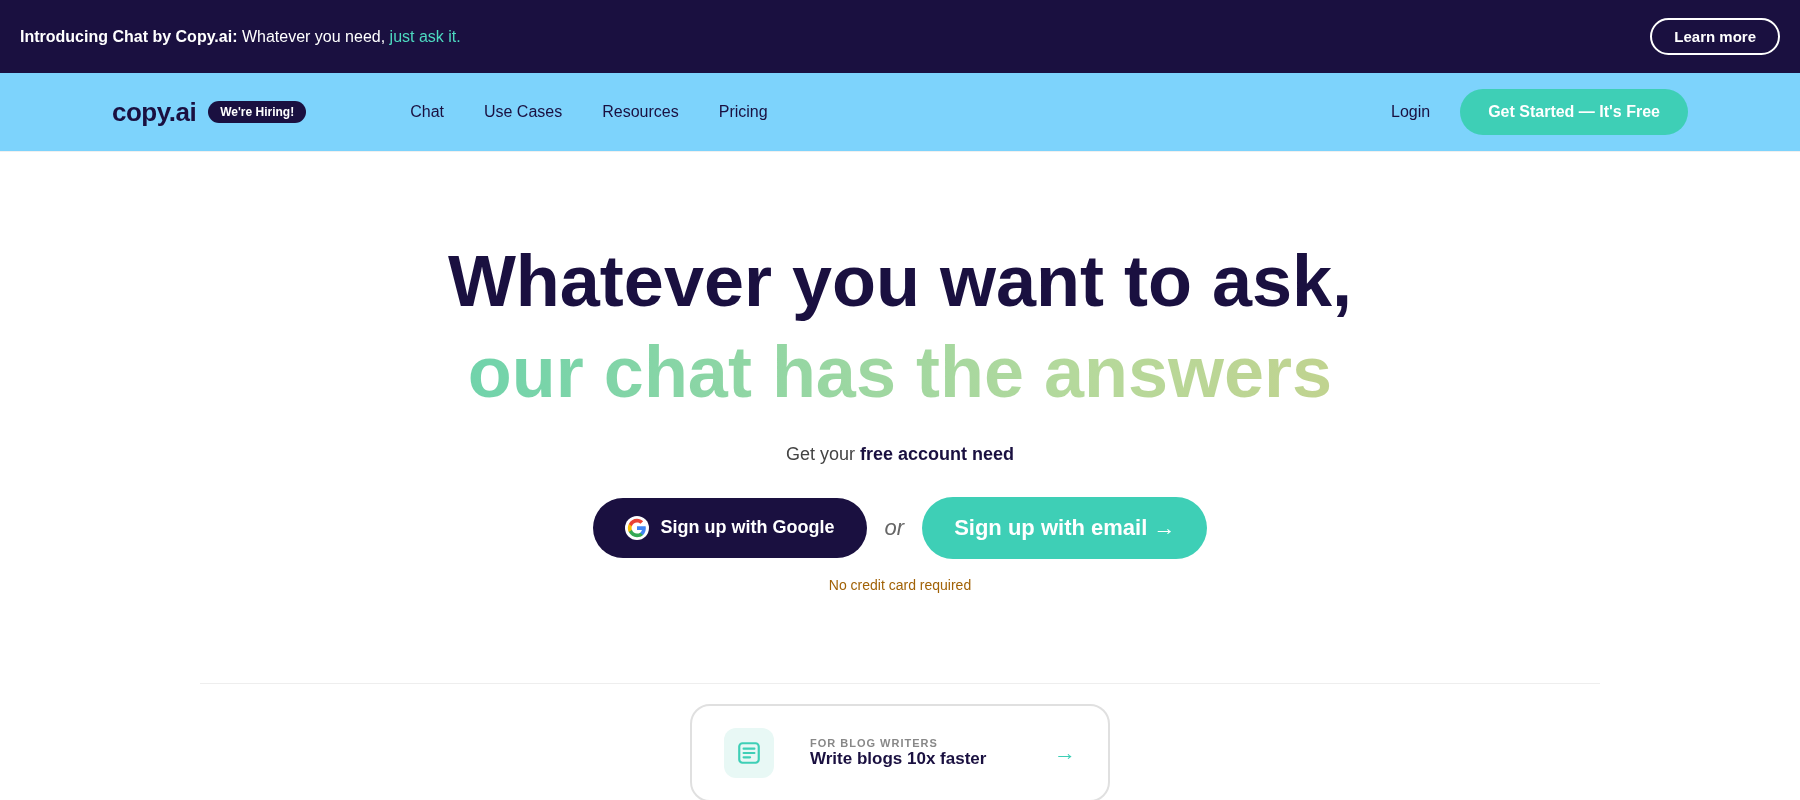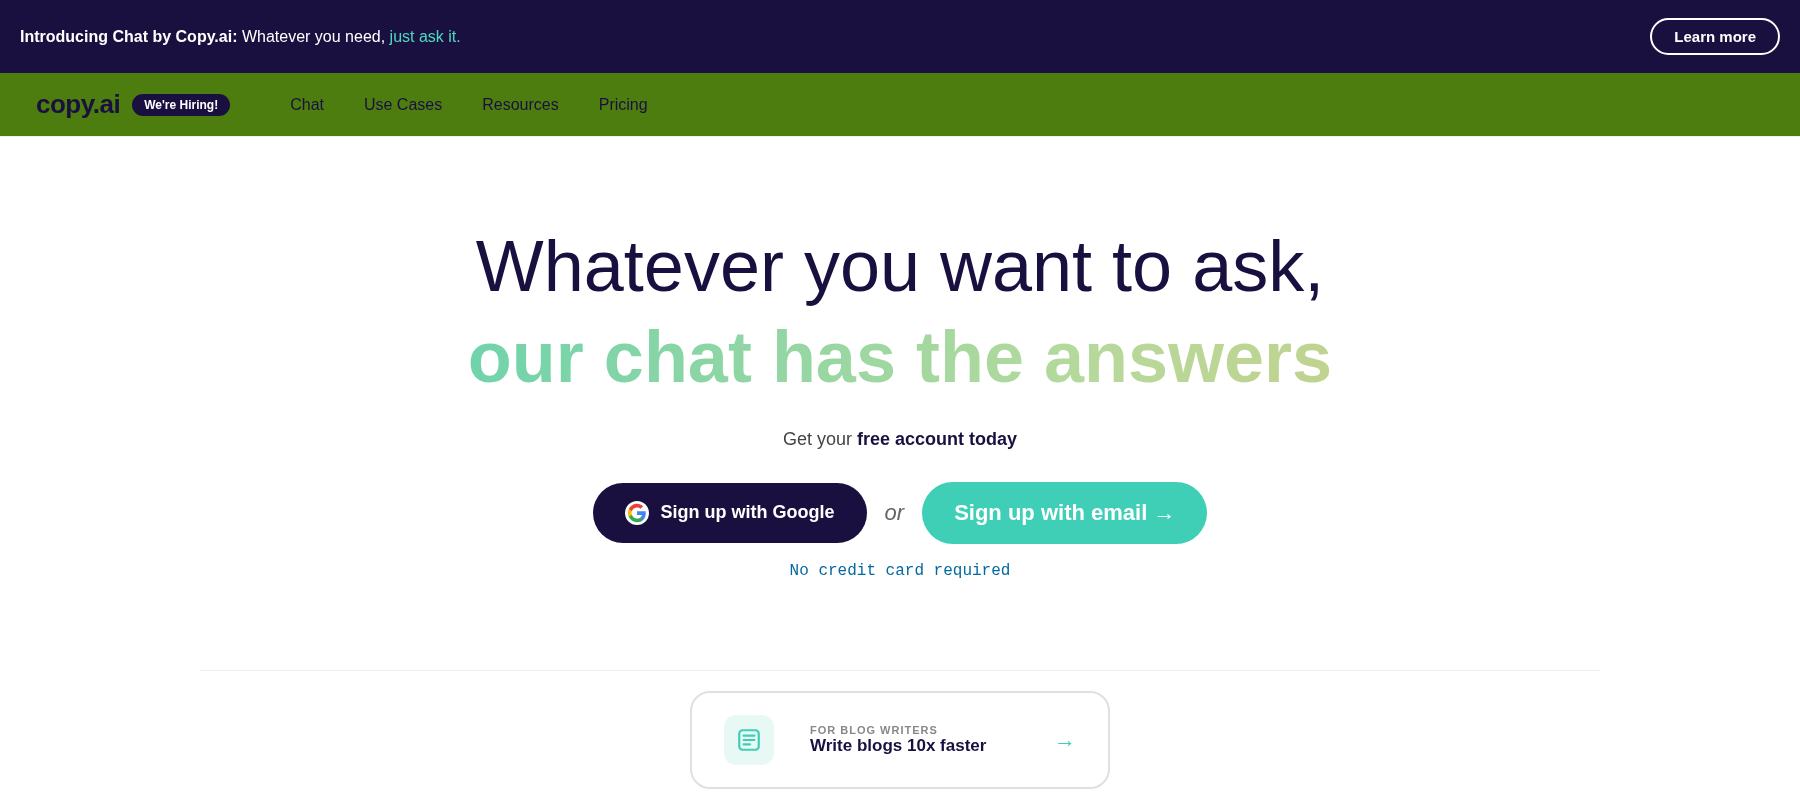--- a/index.html
+++ b/index.html
@@ -27,26 +27,27 @@
       font-size: 15px;
       font-weight: 600;
       cursor: pointer;
       margin-left: 10px;
     }
 
     
     nav {
       display: flex;
       align-items: center;
-      padding: 16px 36px;
-      background: #4d7c0f;
+      padding: 16px 112px;
+      background: #7dd3fc;
       border-bottom: 1px solid #f0f0f0;
       position: sticky;
       top: 0;
       z-index: 100;
+      gap: 44px;
     }
     .logo-area {
       display: flex;
       align-items: center;
       gap: 12px;
       margin-right: 60px;
     }
     .logo-text {
       font-size: 26px;
       font-weight: 700;
@@ -104,21 +105,21 @@
     }
 
     
     .hero {
       text-align: center;
       padding: 90px 20px 50px;
       background: #fff;
     }
     .hero h1 {
       font-size: 72px;
-      font-weight: 400;
+      font-weight: 700;
       color: #1a1040;
       line-height: 1.1;
       margin-bottom: 10px;
     }
     .hero h2 {
       font-size: 72px;
       font-weight: 800;
       line-height: 1.15;
       margin-bottom: 30px;
       background: linear-gradient(90deg, #3ecfb6 0%, #b5d99c 60%, #d4c97a 100%);
@@ -175,23 +176,22 @@
       background: #3ecfb6;
       color: #fff;
       border: none;
       border-radius: 50px;
       padding: 18px 32px;
       font-size: 22px;
       font-weight: 600;
       cursor: pointer;
     }
     .no-cc {
-      font-size: 16px;
-      color: #0369a1;
-      font-family: Liberation Mono, monospace;
+      font-size: 14px;
+      color: #a16207;
     }
 
     
     .divider {
       border: none;
       border-top: 1px solid #eee;
       margin: 40px 200px 0;
     }
 
     
@@ -264,27 +264,31 @@
       copy<span class="logo-dot">.</span><span class="logo-ai">ai</span>
     </span>
     <span class="hiring-badge">We're Hiring!</span>
   </div>
   <ul class="nav-links">
     <li><a href="#">Chat</a></li>
     <li><a href="#">Use Cases</a></li>
     <li><a href="#">Resources</a></li>
     <li><a href="#">Pricing</a></li>
   </ul>
+  <div class="nav-right">
+    <button class="login-btn">Login</button>
+    <button class="get-started-btn">Get Started — It's Free</button>
+  </div>
 </nav>
 
 <section class="hero">
   <h1>Whatever you want to ask,</h1>
   <h2>our chat has the answers</h2>
   <p class="hero-sub">
-    <span>Get your </span><strong>free account today</strong>
+    <span>Get your </span><strong>free account need</strong>
   </p>
   <div class="cta-row">
     <button class="google-btn">
       <span class="google-icon">
         <svg class="g-svg" viewBox="0 0 24 24" xmlns="http://www.w3.org/2000/svg">
           <path d="M22.56 12.25c0-.78-.07-1.53-.2-2.25H12v4.26h5.92c-.26 1.37-1.04 2.53-2.21 3.31v2.77h3.57c2.08-1.92 3.28-4.74 3.28-8.09z" fill="#4285F4"></path>
           <path d="M12 23c2.97 0 5.46-.98 7.28-2.66l-3.57-2.77c-.98.66-2.23 1.06-3.71 1.06-2.86 0-5.29-1.93-6.16-4.53H2.18v2.84C3.99 20.53 7.7 23 12 23z" fill="#34A853"></path>
           <path d="M5.84 14.09c-.22-.66-.35-1.36-.35-2.09s.13-1.43.35-2.09V7.07H2.18C1.43 8.55 1 10.22 1 12s.43 3.45 1.18 4.93l3.66-2.84z" fill="#FBBC05"></path>
           <path d="M12 5.38c1.62 0 3.06.56 4.21 1.64l3.15-3.15C17.45 2.09 14.97 1 12 1 7.7 1 3.99 3.47 2.18 7.07l3.66 2.84c.87-2.6 3.3-4.53 6.16-4.53z" fill="#EA4335"></path>
         </svg>

